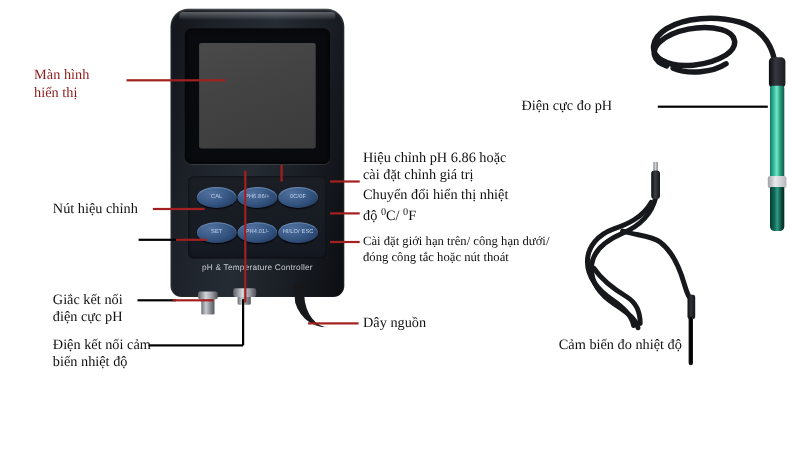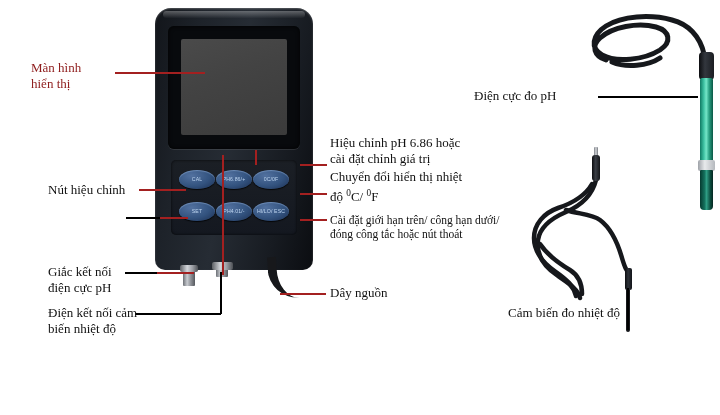--- a/index.html
+++ b/index.html
@@ -268,20 +268,21 @@
     <div id="keypad">
       <div class="btn" style="left:8px;  top:10px;">CAL</div>
       <div class="btn" style="left:45px; top:10px;">PH6.86/+</div>
       <div class="btn" style="left:82px; top:10px;">0C/0F</div>
       <div class="btn" style="left:8px;  top:42px;">SET</div>
       <div class="btn" style="left:45px; top:42px;">PH4.01/-</div>
       <div class="btn" style="left:82px; top:42px;">HI/LO/
 ESC</div>
     </div>
 
+    <div id="brand">pH &amp; Temperature Controller</div>
   </div>
 
   <div class="connector" style="left:183px; top:268px; width:12px; height:18px;"></div>
   <div class="conn-ring" style="left:180px; top:265px; width:18px; height:7px;"></div>
   <div class="connector" style="left:216px; top:267px; width:12px; height:10px;"></div>
   <div class="conn-ring" style="left:212px; top:262px; width:21px; height:8px;"></div>
 
   <div id="power-cable"></div>
 
   <div id="electrode-cap"></div>

